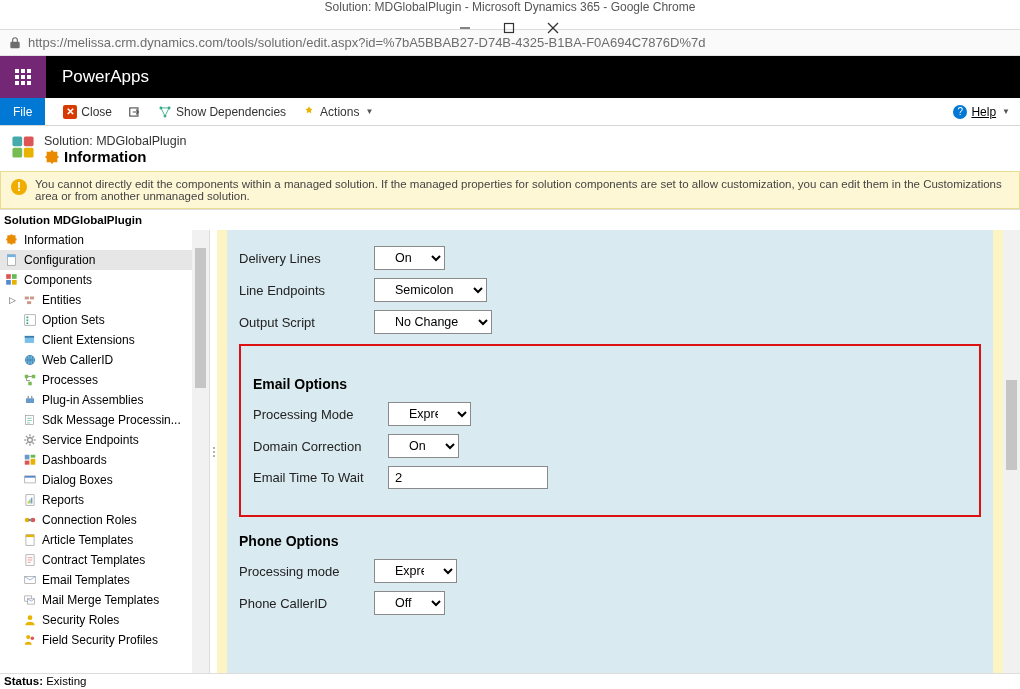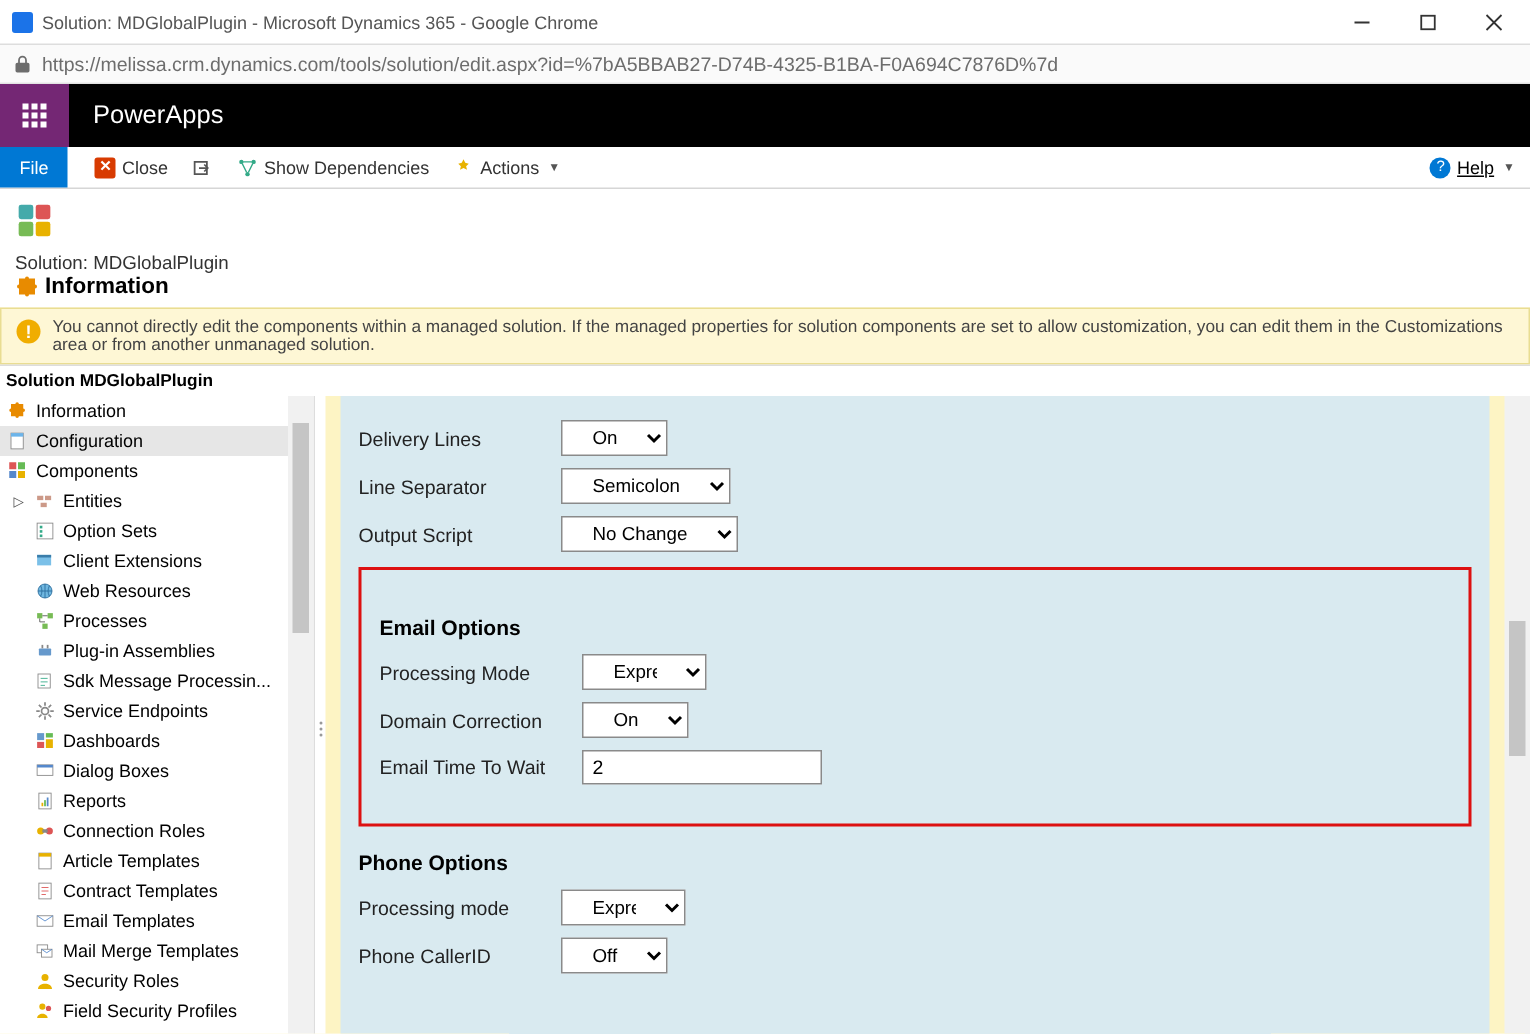--- a/index.html
+++ b/index.html
@@ -1,19 +1,19 @@
 <!DOCTYPE html>
 <html><head>
 <meta charset="utf-8">
 <style>
   * { box-sizing: border-box; font-family: "Segoe UI", Tahoma, Arial, sans-serif; }
   html, body { margin:0; padding:0; height:689px; width:1020px; overflow:hidden; background:#fff; }
 
   
-  .titlebar { height:30px; background:#fff; display:flex; align-items:center; border-bottom:1px solid #ddd; }
+  .titlebar { height:30px; background:#fff; display:flex; align-items:center; border-bottom:1px solid #ddd;flex-direction:column; }
   .titlebar .favicon { width:14px; height:14px; margin:0 6px 0 8px; background:#1b73e8; border-radius:2px; }
   .titlebar .title { font-size:12px; color:#555; flex:1; }
   .winbtns { display:flex; margin-right:2px; }
   .winbtn { width:44px; height:28px; display:flex; align-items:center; justify-content:center; font-size:13px; color:#222; }
   .winbtn svg { stroke:#333; stroke-width:1.2; fill:none; }
 
   .addrbar { height:26px; display:flex; align-items:center; padding:0 8px; border-bottom:1px solid #e3e3e3; background:#fafafa; }
   .addrbar .lock { width:14px; height:14px; margin-right:6px; }
   .addrbar .url { font-size:13px; color:#6d6d6d; }
 
@@ -30,21 +30,21 @@
   .tb-sp { width:10px; }
   .tb-item { display:flex; align-items:center; gap:4px; padding:0 8px; height:100%; color:#333; }
   .tb-item .ico { width:14px; height:14px; display:flex; align-items:center; justify-content:center; }
   .redx { background:#d83b01; color:#fff; font-weight:bold; width:14px; height:14px; border-radius:2px; font-size:10px; line-height:14px; text-align:center; }
   .dropcaret { font-size:8px; margin-left:2px; color:#555; }
   .tb-spacer { flex:1; }
   .help { display:flex; align-items:center; gap:4px; margin-right:10px; }
   .help .q { width:14px; height:14px; border-radius:50%; background:#0078d4; color:#fff; font-size:10px; text-align:center; line-height:14px; }
 
   
-  .solhdr { display:flex; align-items:flex-start; gap:8px; padding:8px 10px 6px 10px;flex-direction:column; }
+  .solhdr { display:flex; align-items:flex-start; gap:8px; padding:8px 10px 6px 10px; }
   .solhdr .bigicon { width:26px; height:26px; }
   .solhdr .txt .l1 { font-size:12.5px; color:#333; }
   .solhdr .txt .l2row { display:flex; align-items:center; gap:4px; }
   .solhdr .txt .l2 { font-size:15px; font-weight:bold; }
   .puzzicon { width:16px; height:16px; }
 
   
   .warnbar { background:#fef7d5; border:1px solid #e9dd92; display:flex; align-items:flex-start; gap:8px; padding:6px 10px; font-size:11.5px; color:#444; }
   .warnbar .wico { width:16px; height:16px; border-radius:50%; background:#f0ad00; color:#fff; text-align:center; line-height:16px; font-weight:bold; font-size:12px; flex-shrink:0; margin-top:1px; }
 
@@ -268,21 +268,21 @@
           </span>
         <span>Client Extensions</span>
       </div>
       <div class="nav-item indent2">
         <span class="nico">
             <svg class="ic" viewBox="0 0 24 24">
               <circle cx="12" cy="12" r="8" fill="#6fb7e0" stroke="#2a6b9b"></circle>
               <path d="M4 12h16M12 4v16M7 6c2 4 2 8 0 12M17 6c-2 4-2 8 0 12" stroke="#2a6b9b" fill="none"></path>
             </svg>
           </span>
-        <span>Web Resources</span>
+        <span>Web CallerID</span>
       </div>
       <div class="nav-item indent2">
         <span class="nico">
             <svg class="ic" viewBox="0 0 24 24">
               <rect x="3" y="3" width="6" height="6" fill="#7b5"></rect>
               <rect x="15" y="3" width="6" height="6" fill="#7b5"></rect>
               <rect x="9" y="15" width="6" height="6" fill="#7b5"></rect>
               <path d="M9 6h6M6 9v4h6" stroke="#555" fill="none"></path>
             </svg>
           </span>
@@ -427,21 +427,21 @@
 
   <div class="content-wrap">
     <div class="content-inner">
       <div class="form-col">
 
         <div class="field-row">
           <div class="lbl">Delivery Lines</div>
           <select><option>On</option></select>
         </div>
         <div class="field-row">
-          <div class="lbl">Line Separator</div>
+          <div class="lbl">Line Endpoints</div>
           <select><option>Semicolon</option></select>
         </div>
         <div class="field-row">
           <div class="lbl">Output Script</div>
           <select><option>No Change</option></select>
         </div>
 
         <div class="red-box">
           <div class="sec-title">Email Options</div>
           <div class="field-row">

